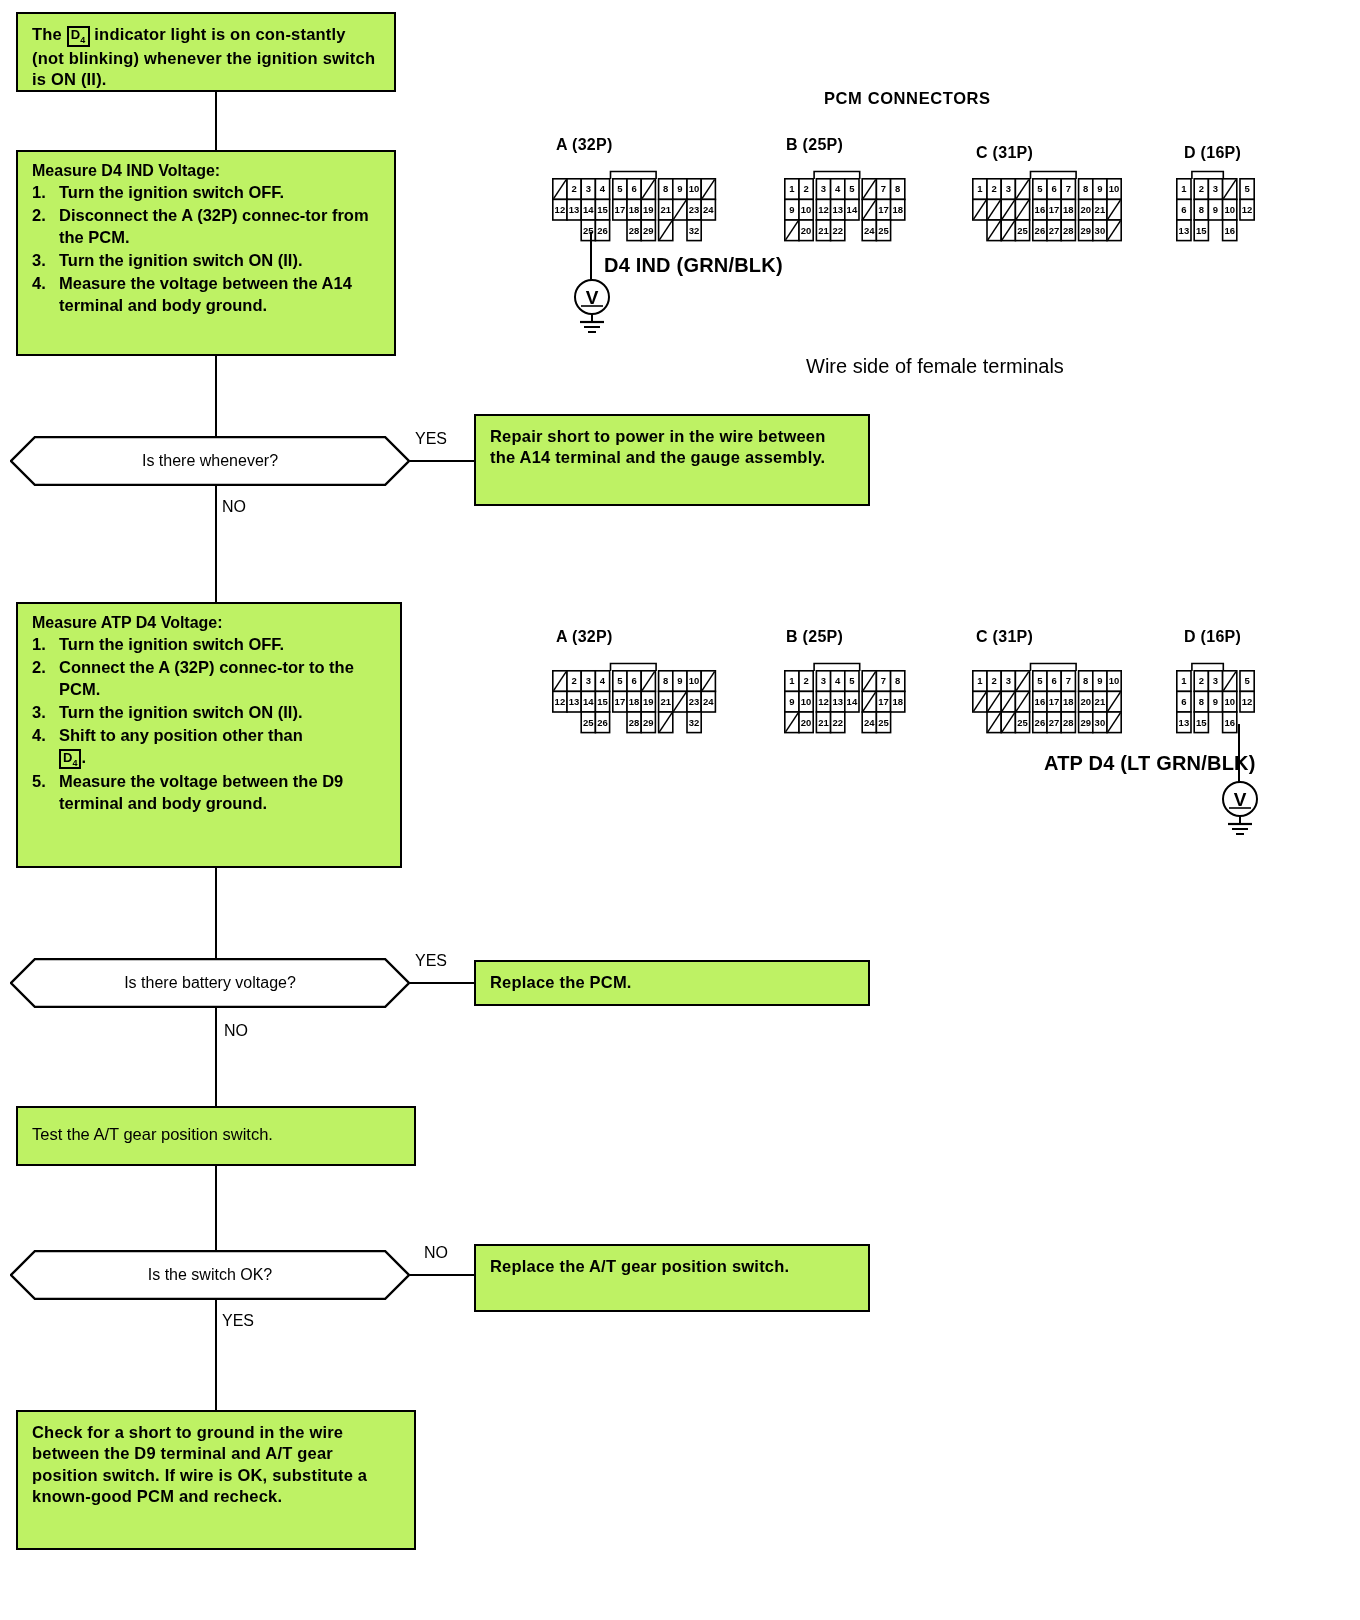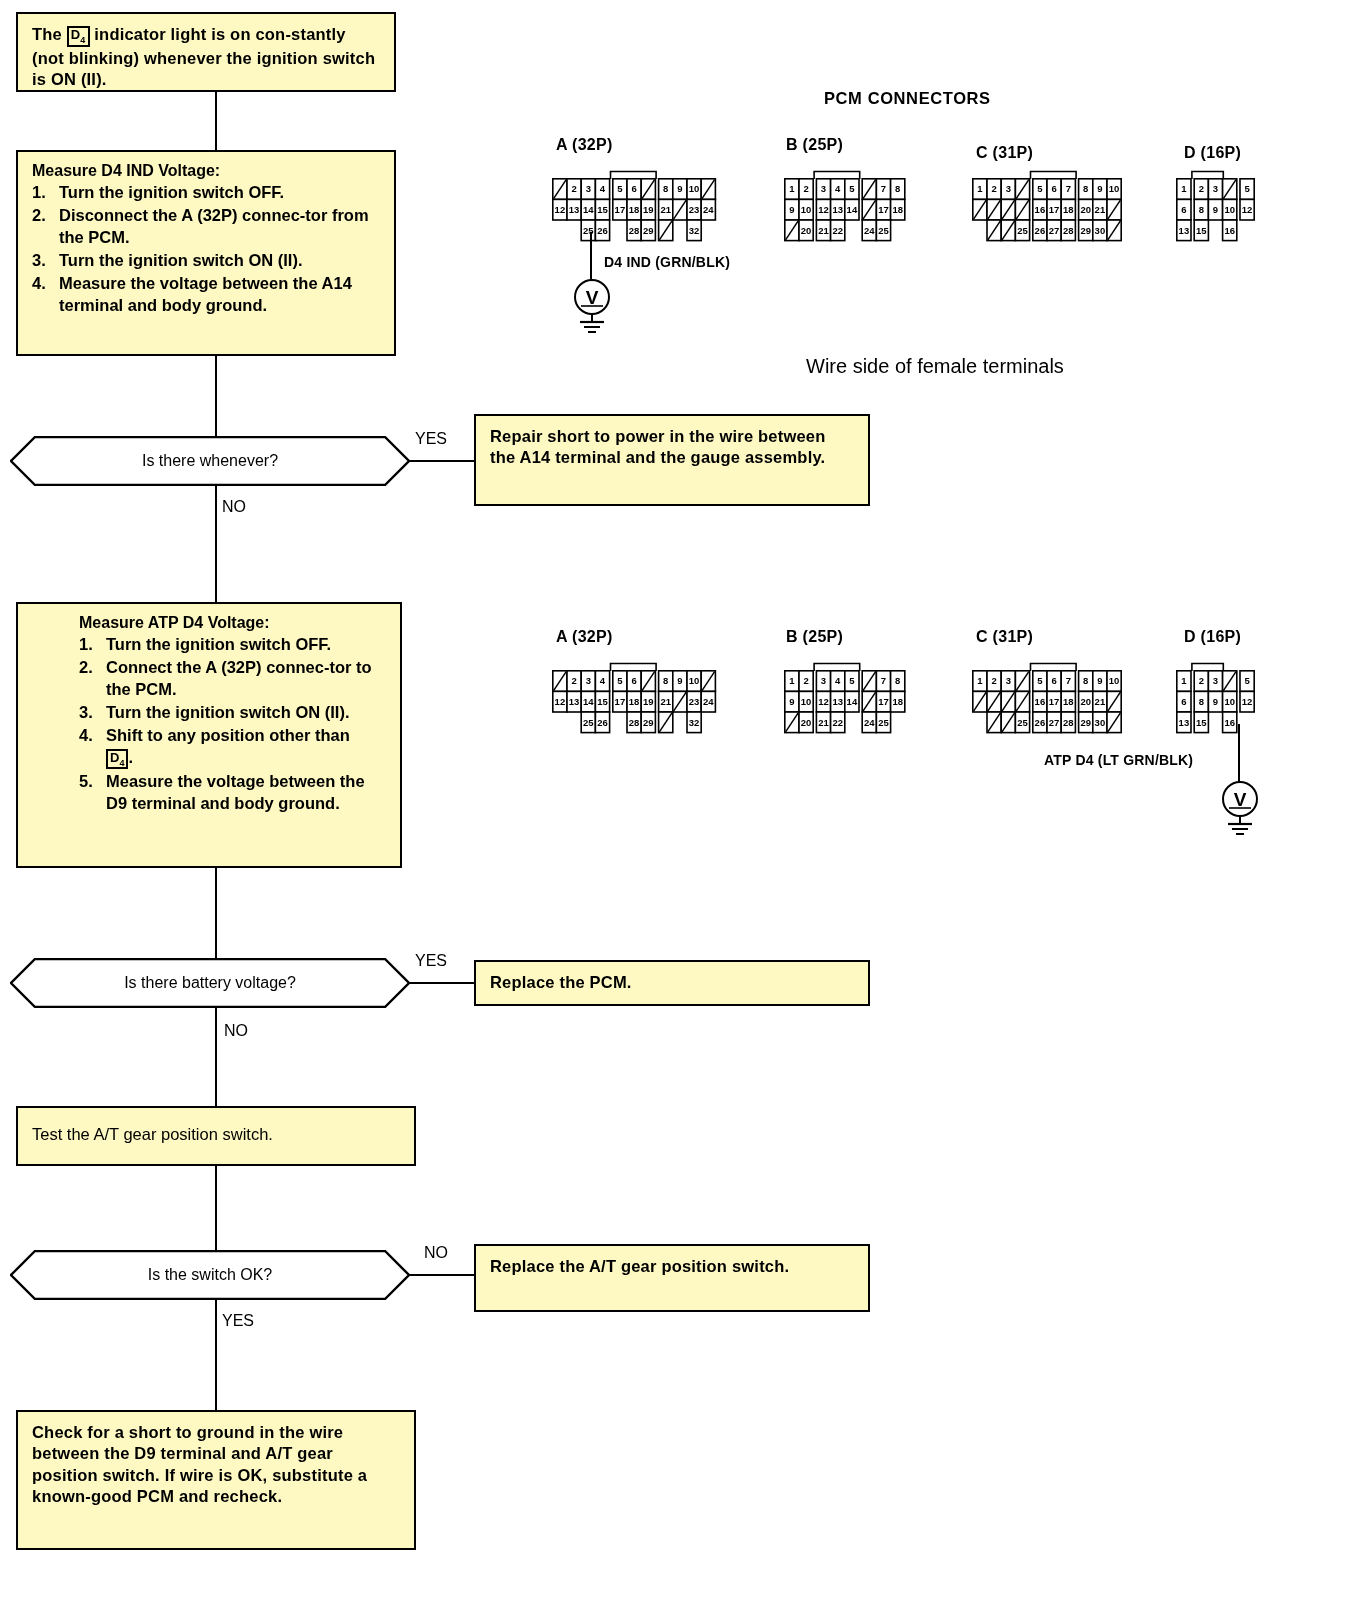--- a/index.html
+++ b/index.html
@@ -8,21 +8,21 @@
     background:#ffffff;
     font-family:"Liberation Sans",sans-serif;
     color:#000;
     -webkit-font-smoothing:none;
   }
 
   
   .box{
     position:absolute;
     border:2px solid #000;
-    background:#fef9c3;
+    background:#bef264;
     box-sizing:border-box;
   }
   .box .inner{padding:10px 14px;}
   .btxt{
     font-weight:bold;
     font-size:16.5px;
     line-height:1.30;
     letter-spacing:0.2px;
   }
   .rtxt{
@@ -93,21 +93,21 @@
     letter-spacing:0.6px;
   }
   .wireside{
     position:absolute;
     font-weight:normal;
     font-size:20px;
   }
   .sig-label{
     position:absolute;
     font-weight:bold;
-    font-size:14px;
+    font-size:20px;
     letter-spacing:0.2px;
     white-space:nowrap;
   }
   .connector{position:absolute;}
   .connector svg{display:block;}
   .cellnum{
     font-family:"Liberation Sans",sans-serif;
     font-size:9.5px;
     font-weight:bold;
     text-anchor:middle;
@@ -161,21 +161,21 @@
 <div class="hline" style="left:410px;top:460px;width:65px;"></div>
 <div class="branchlbl" style="left:415px;top:430px;">YES</div>
 
 <div class="box" style="left:474px;top:414px;width:396px;height:92px;">
   <div class="inner btxt">Repair short to power in the wire between the A14 terminal and the gauge assembly.</div>
 </div>
 
 <div class="vline" style="left:215px;top:486px;height:116px;"></div>
 <div class="branchlbl" style="left:222px;top:498px;">NO</div>
 
-<div class="box" style="left:16px;top:602px;width:386px;height:266px;padding-left:47px;">
+<div class="box" style="left:16px;top:602px;width:386px;height:266px;">
   <div class="inner">
     <div class="hdg">Measure ATP D4 Voltage:</div>
     <ul class="steps">
       <li>
           <span class="num">1.</span>
           <span class="stxt">Turn the ignition switch OFF.</span>
         </li>
       <li>
           <span class="num">2.</span>
           <span class="stxt">Connect the A (32P) connec-tor to the PCM.</span>

